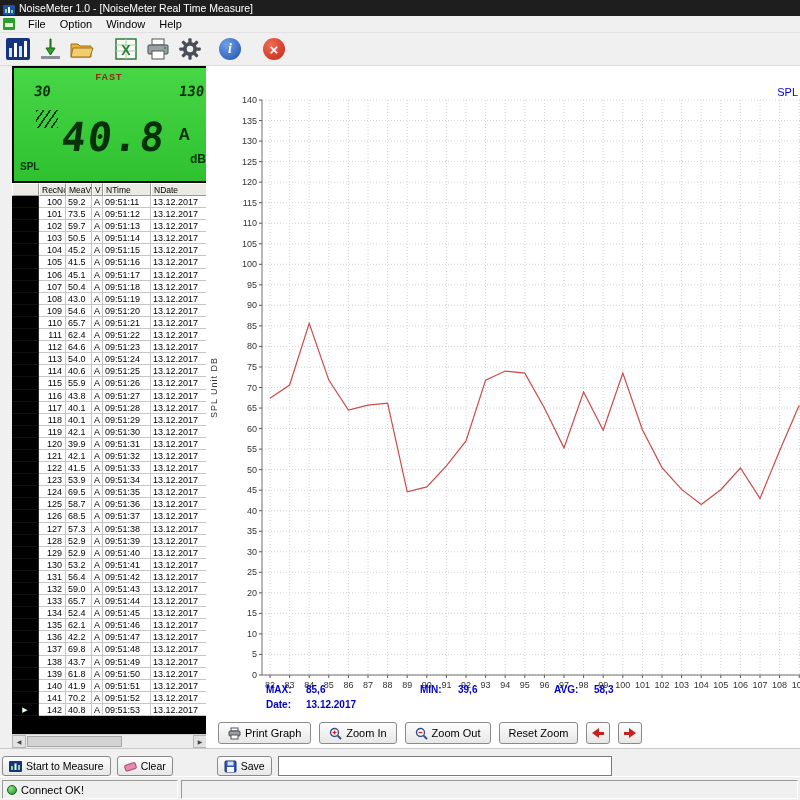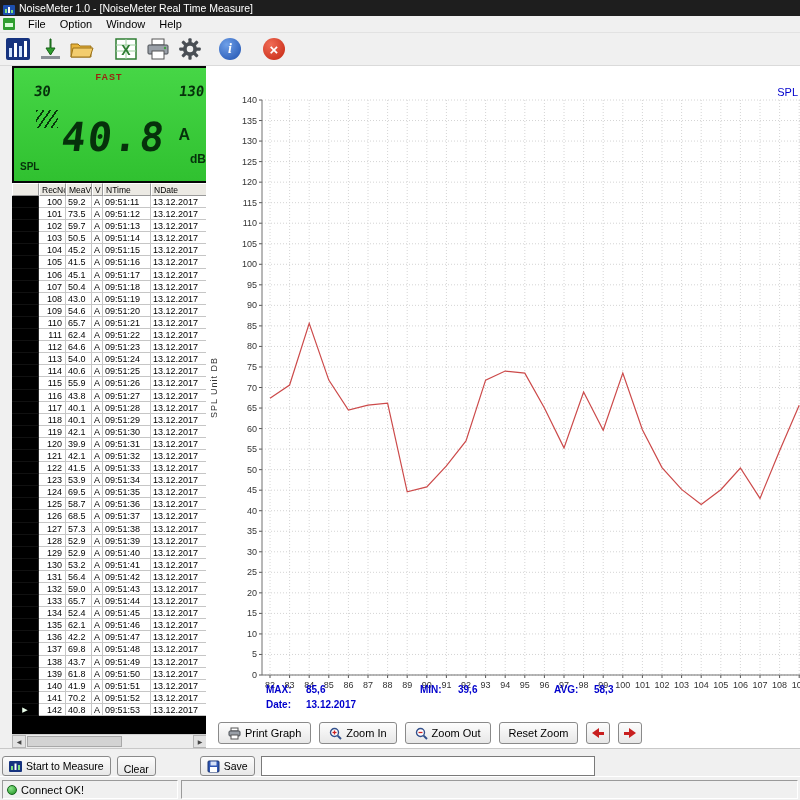--- a/index.html
+++ b/index.html
@@ -119,21 +119,21 @@
                        border-bottom:5px solid transparent; border-right:7px solid #c81f1f; }
 
   
   #bottombar { position:absolute; top:748px; left:0; width:800px; height:28px;
                background:#f0f0f0; border-top:1px solid #c8c8c8;
                display:flex; align-items:flex-end; }
   .bbtn { height:20px; background:linear-gradient(#fdfdfd,#e7e7e7); border:1px solid #8a8a8a;
           border-radius:3px; font-size:10.5px; padding:0 6px;
           display:flex; align-items:center; gap:4px; cursor:pointer; }
   #start-btn { margin-left:2px; }
-  #clear-btn { margin-left:6px;flex-direction:column; }
+  #clear-btn { margin-left:6px; }
   #save-btn  { margin-left:44px; }
   #bottom-input { margin-left:6px; width:334px; height:20px; border:1px solid #7a7a7a;
                   background:#fff; font-size:11px; padding:0 3px; }
 
   
   #statusbar { position:absolute; top:776px; left:0; width:800px; height:40px;
                background:#f0f0f0; border-top:1px solid #ffffff; }
   .spanel { position:absolute; top:3px; height:19px; border:1px solid;
             border-color:#9a9a9a #ffffff #ffffff #9a9a9a; background:#f0f0f0;
             display:flex; align-items:center; font-size:11px; padding:0 4px; gap:4px; }

